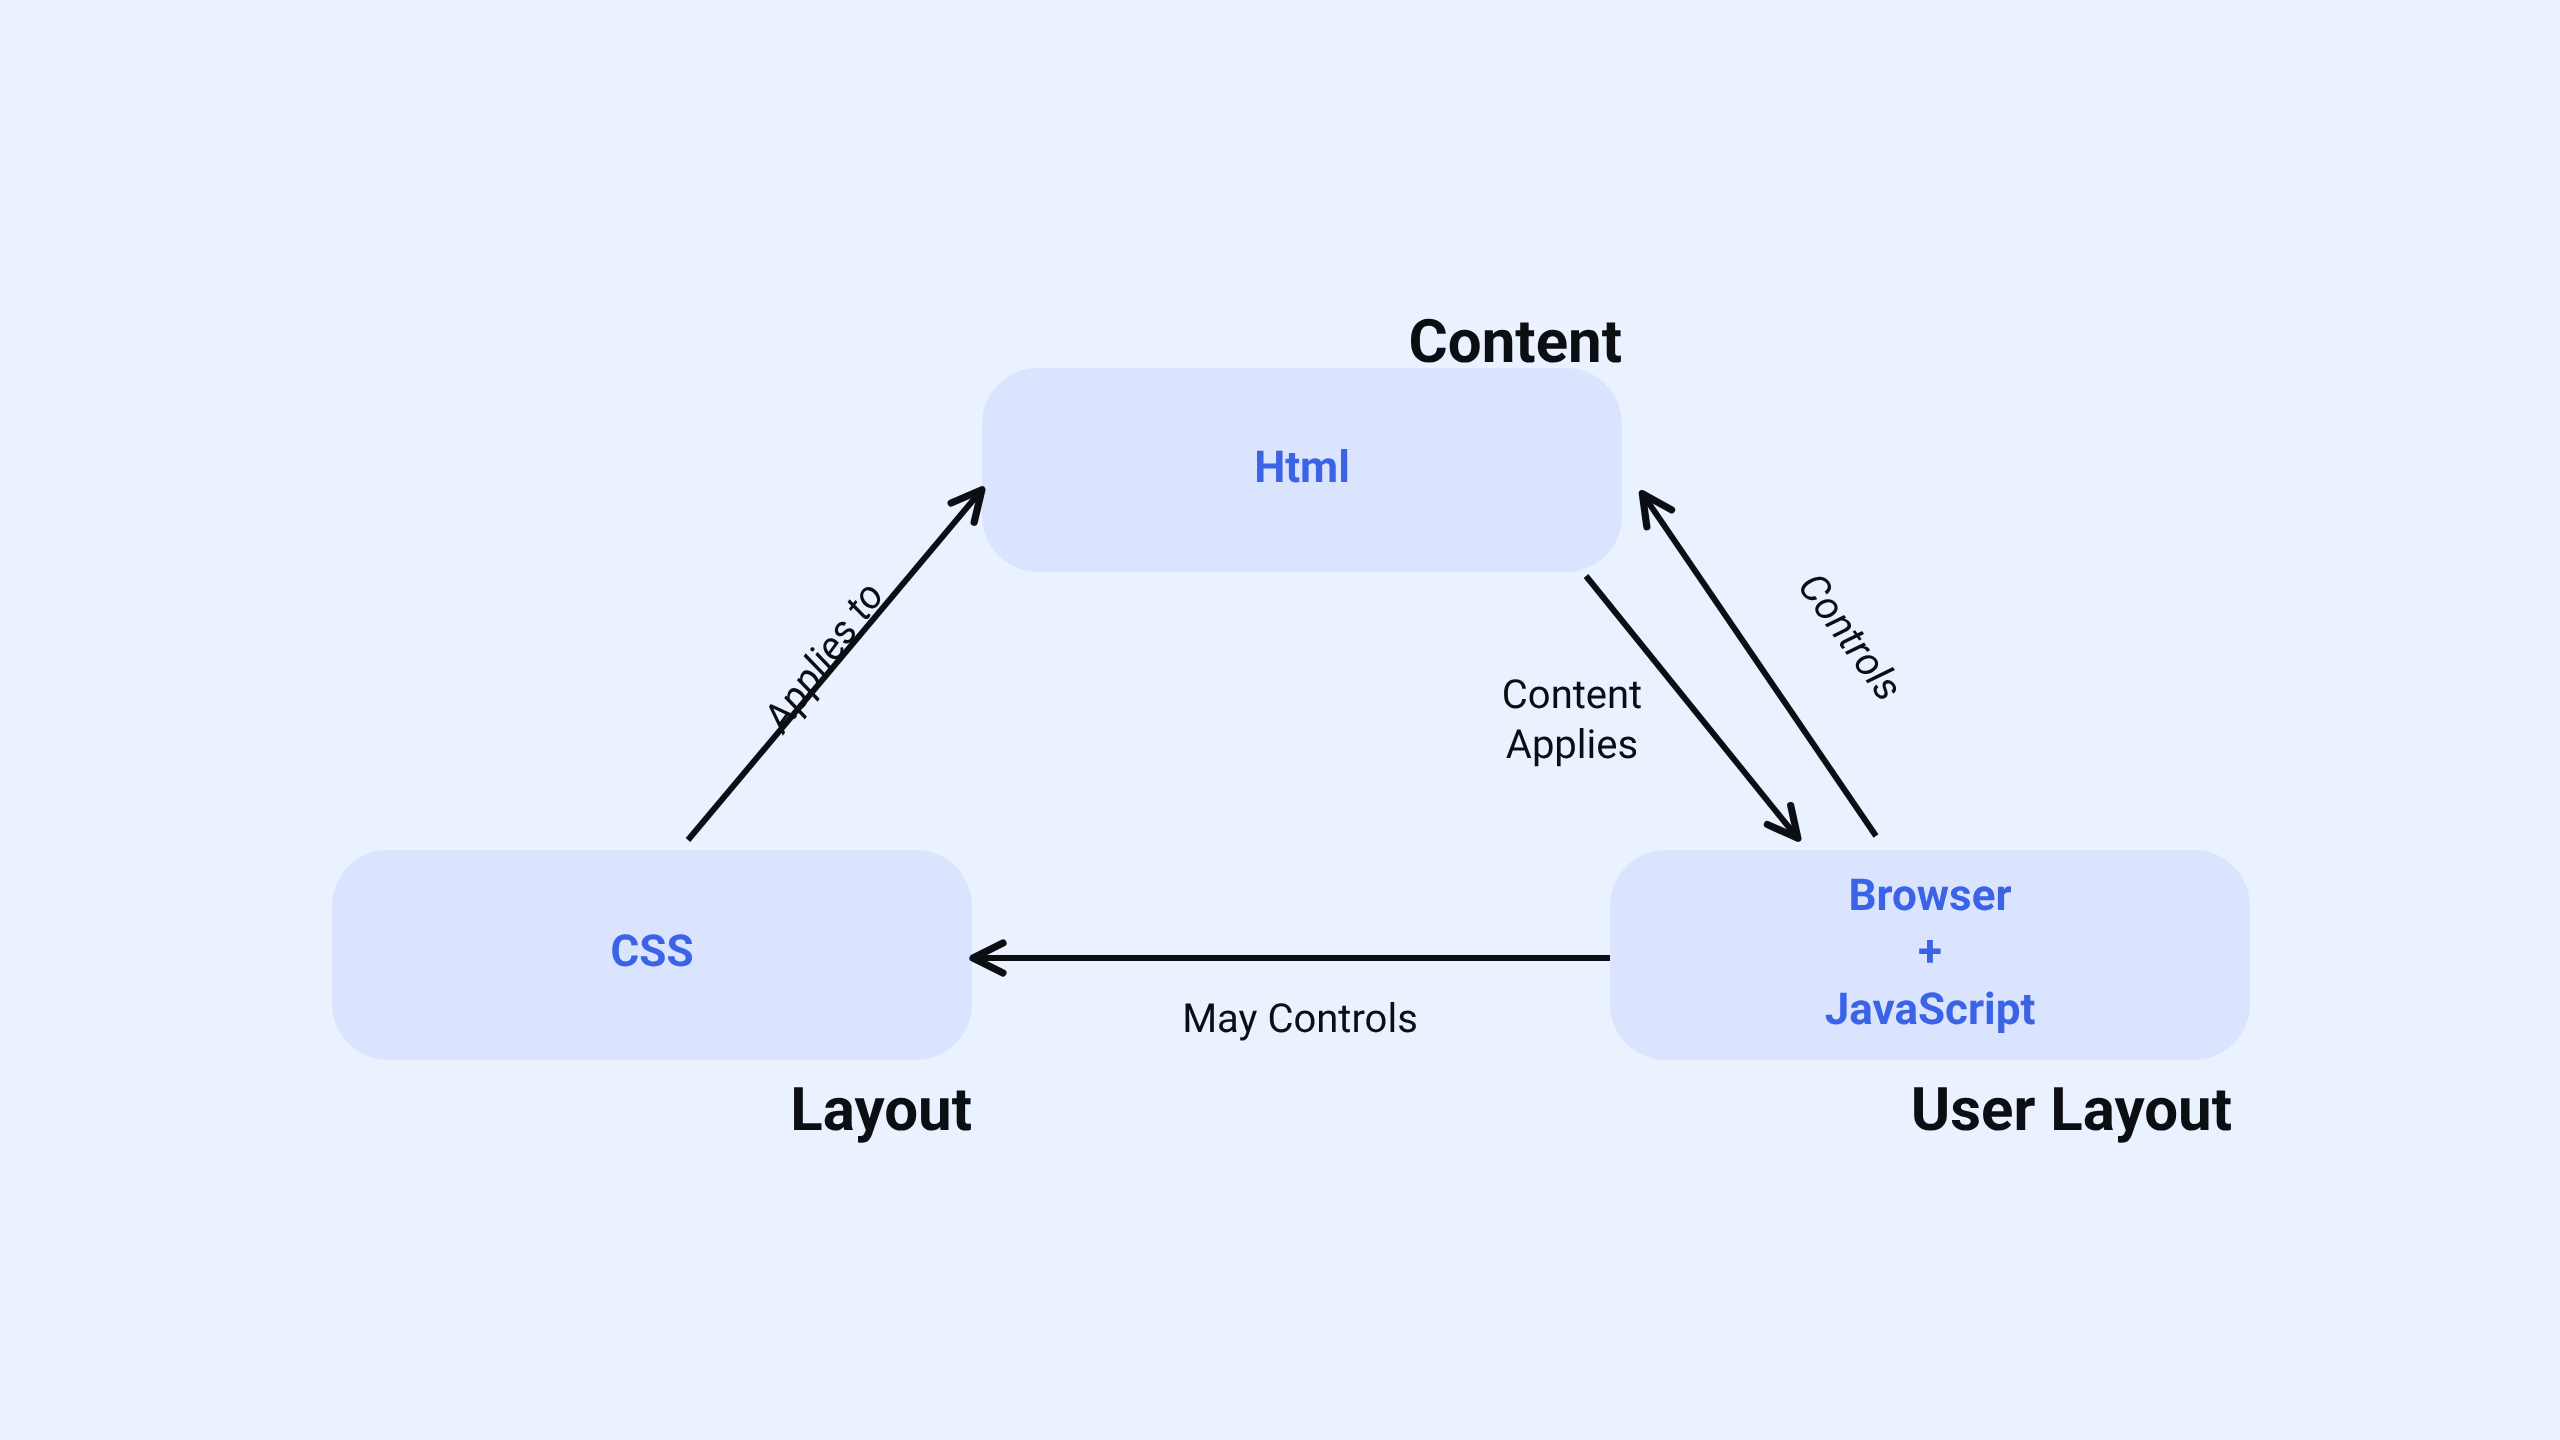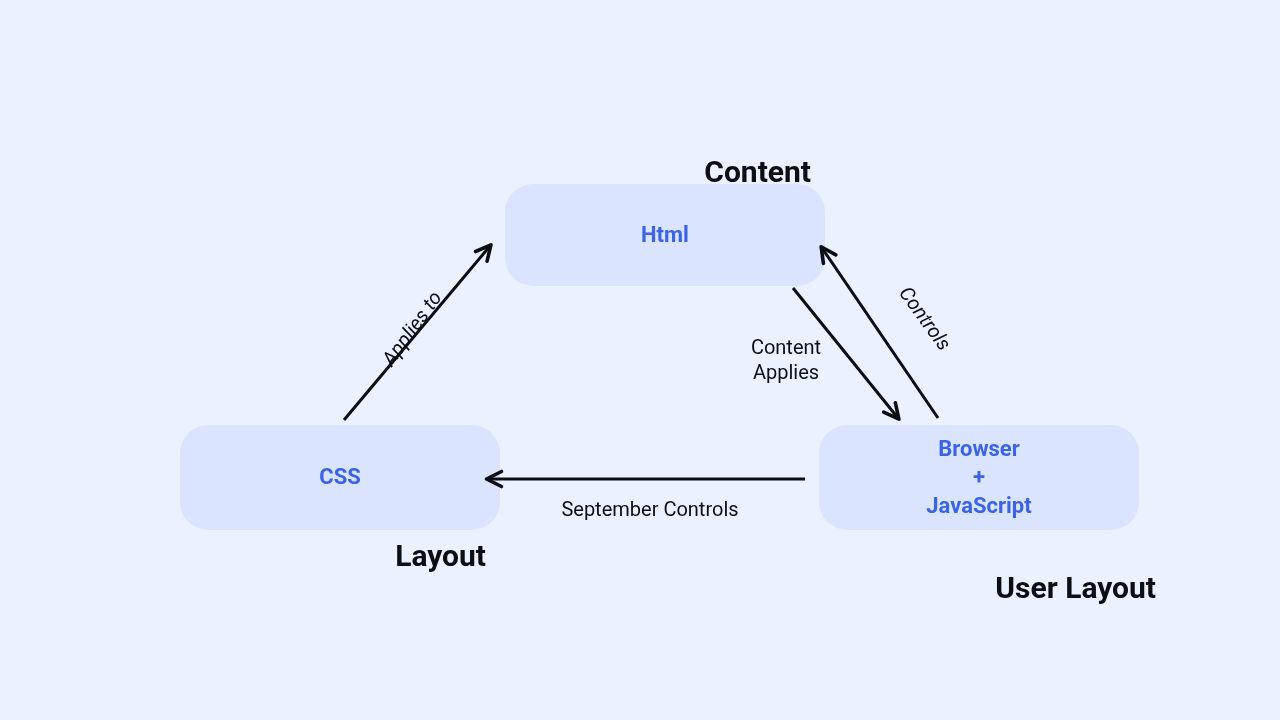--- a/index.html
+++ b/index.html
@@ -17,21 +17,20 @@
     border-radius: 28px;
     display: flex;
     flex-direction: column;
     align-items: center;
     justify-content: center;
     color: #3b63e6;
     font-weight: 700;
     font-size: 22px;
     text-align: center;
     line-height: 1.3;
-    margin-left: 14px;
   }
   .label {
     position: absolute;
     color: #0b0e13;
     font-weight: 700;
     font-size: 30px;
     text-align: right;
   }
   .edge-label {
     position: absolute;
@@ -69,21 +68,21 @@
 <div class="node" style="left:166px; top:425px; width:320px; height:105px;">
   <span>CSS</span>
 </div>
 <div class="label" style="left:166px; top:538px; width:320px;">Layout</div>
 
 <div class="node" style="left:805px; top:425px; width:320px; height:105px;align-items:center;">
   <span>Browser</span>
   <span>+</span>
   <span>JavaScript</span>
 </div>
-<div class="label" style="left:836px; top:538px; width:320px;margin-top:32px;">User Layout</div>
+<div class="label" style="left:796px; top:538px; width:320px;">User Layout</div>
 
 <svg class="arrows">
   <defs>
     <marker id="arrowhead" markerWidth="7" markerHeight="7" refX="5.5" refY="3.5" orient="auto" markerUnits="strokeWidth">
       <polyline points="1,1 6,3.5 1,6" fill="none" stroke="#0b0e13" stroke-width="1.2" stroke-linecap="round" stroke-linejoin="round"></polyline>
     </marker>
   </defs>
 
   <line x1="344" y1="420" x2="490" y2="246" stroke="#0b0e13" stroke-width="3" marker-end="url(#arrowhead)"></line>
 
@@ -96,13 +95,13 @@
 
 <div class="edge-label diagonal-left" style="left:352px; top:316px; width:120px;">Applies to</div>
 
 <div class="edge-label diagonal-right" style="left:870px; top:306px; width:110px;">Controls</div>
 
 <div class="edge-label" style="left:726px; top:335px; width:120px;">
   <div>Content</div>
   <div>Applies</div>
 </div>
 
-<div class="edge-label" style="left:560px; top:497px; width:180px;">September Controls</div>
+<div class="edge-label" style="left:560px; top:497px; width:180px;">May Controls</div>
 
 </body></html>

